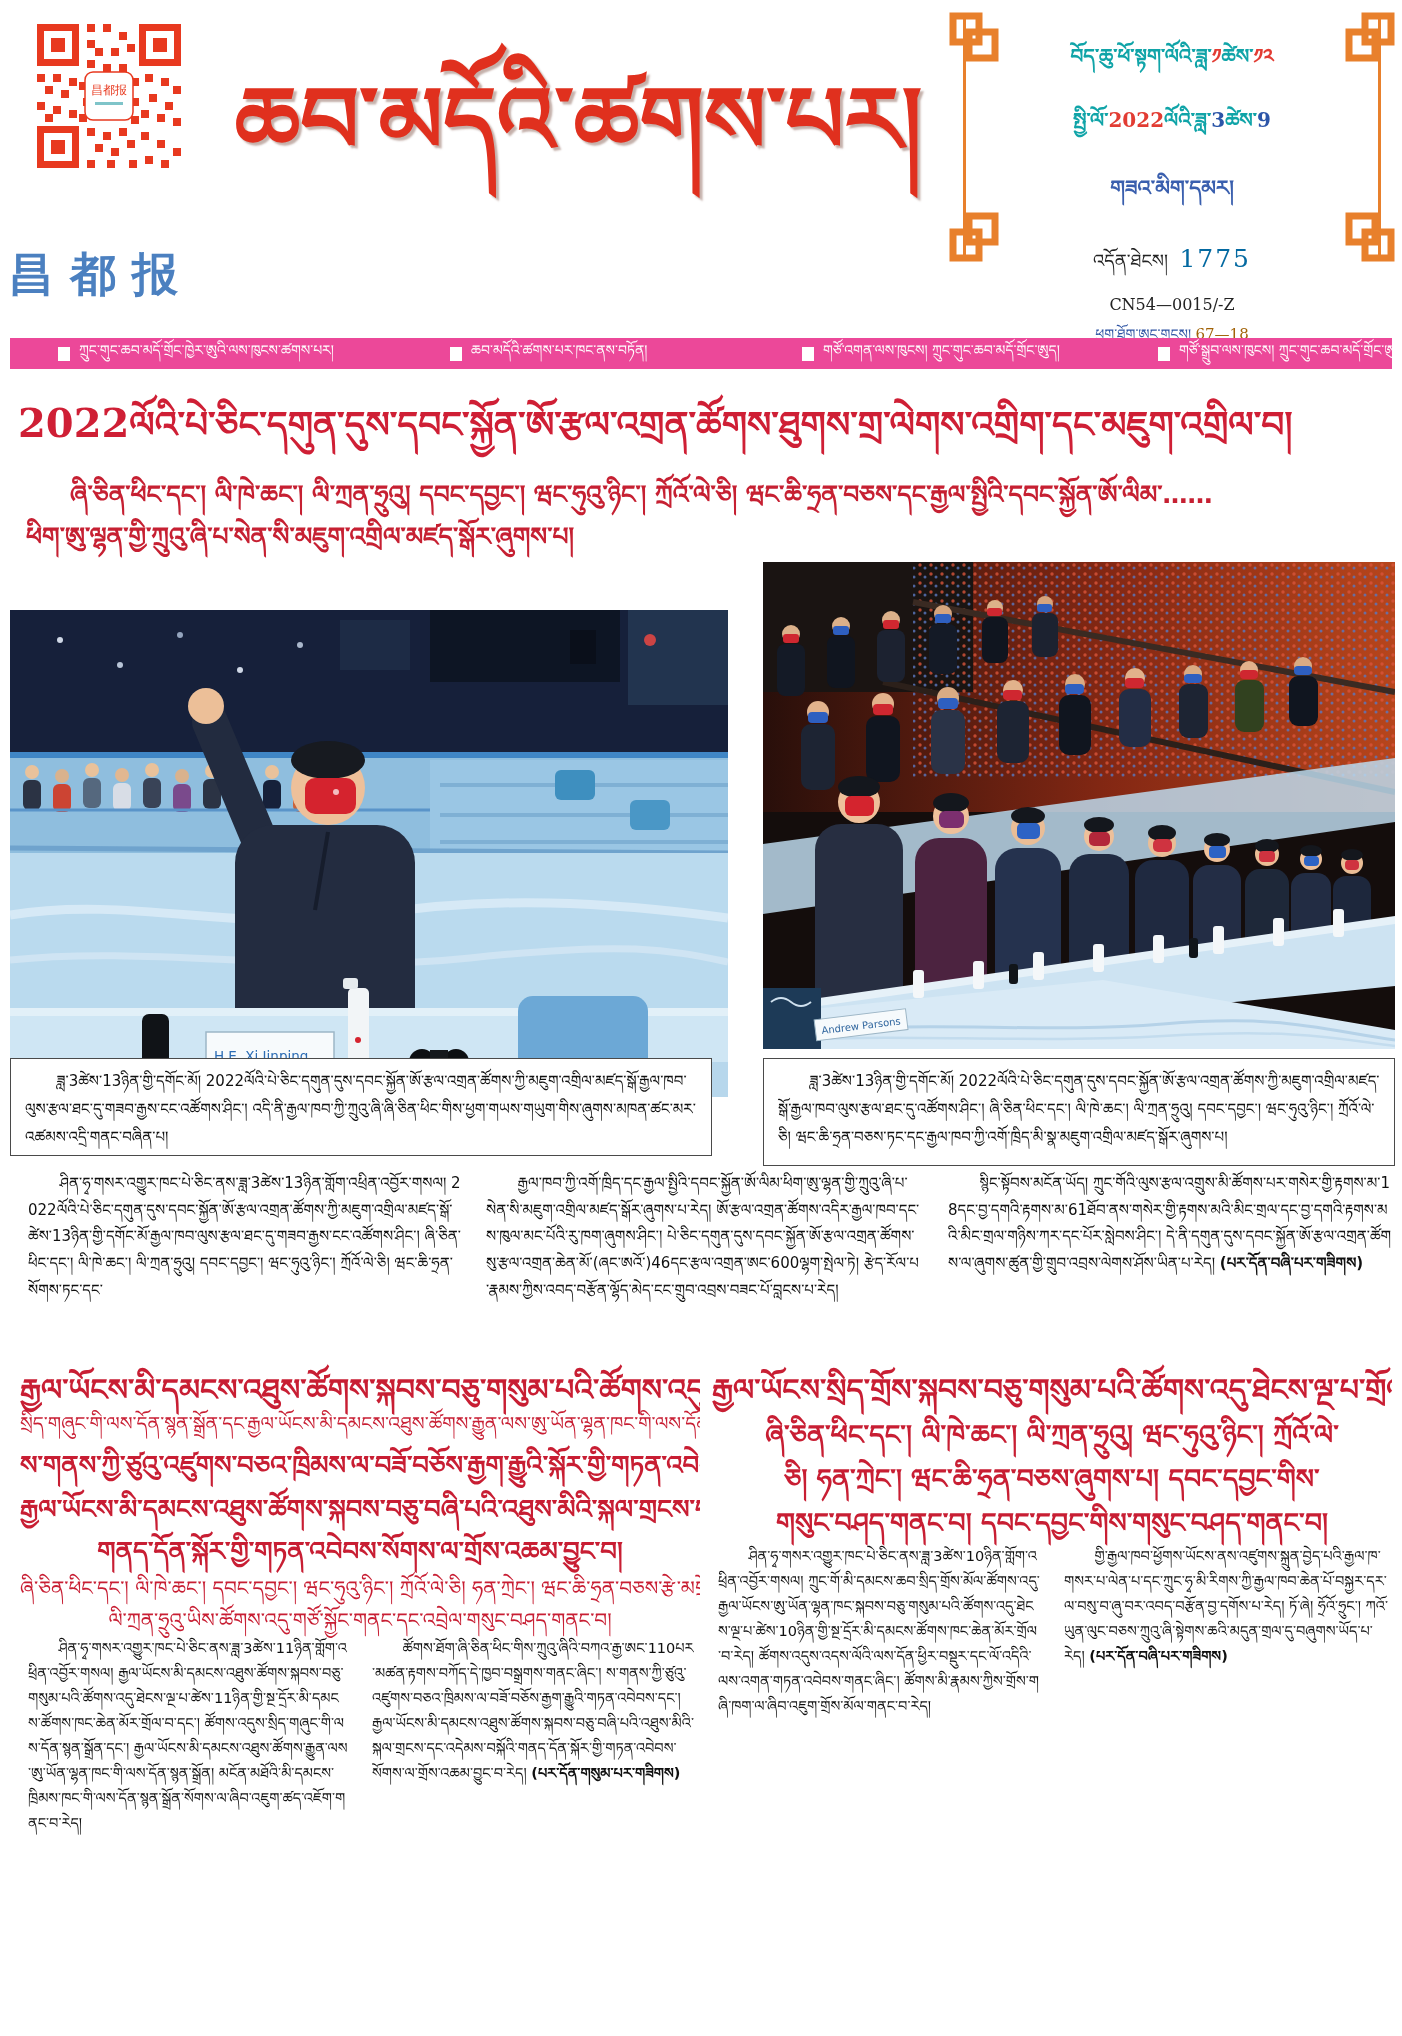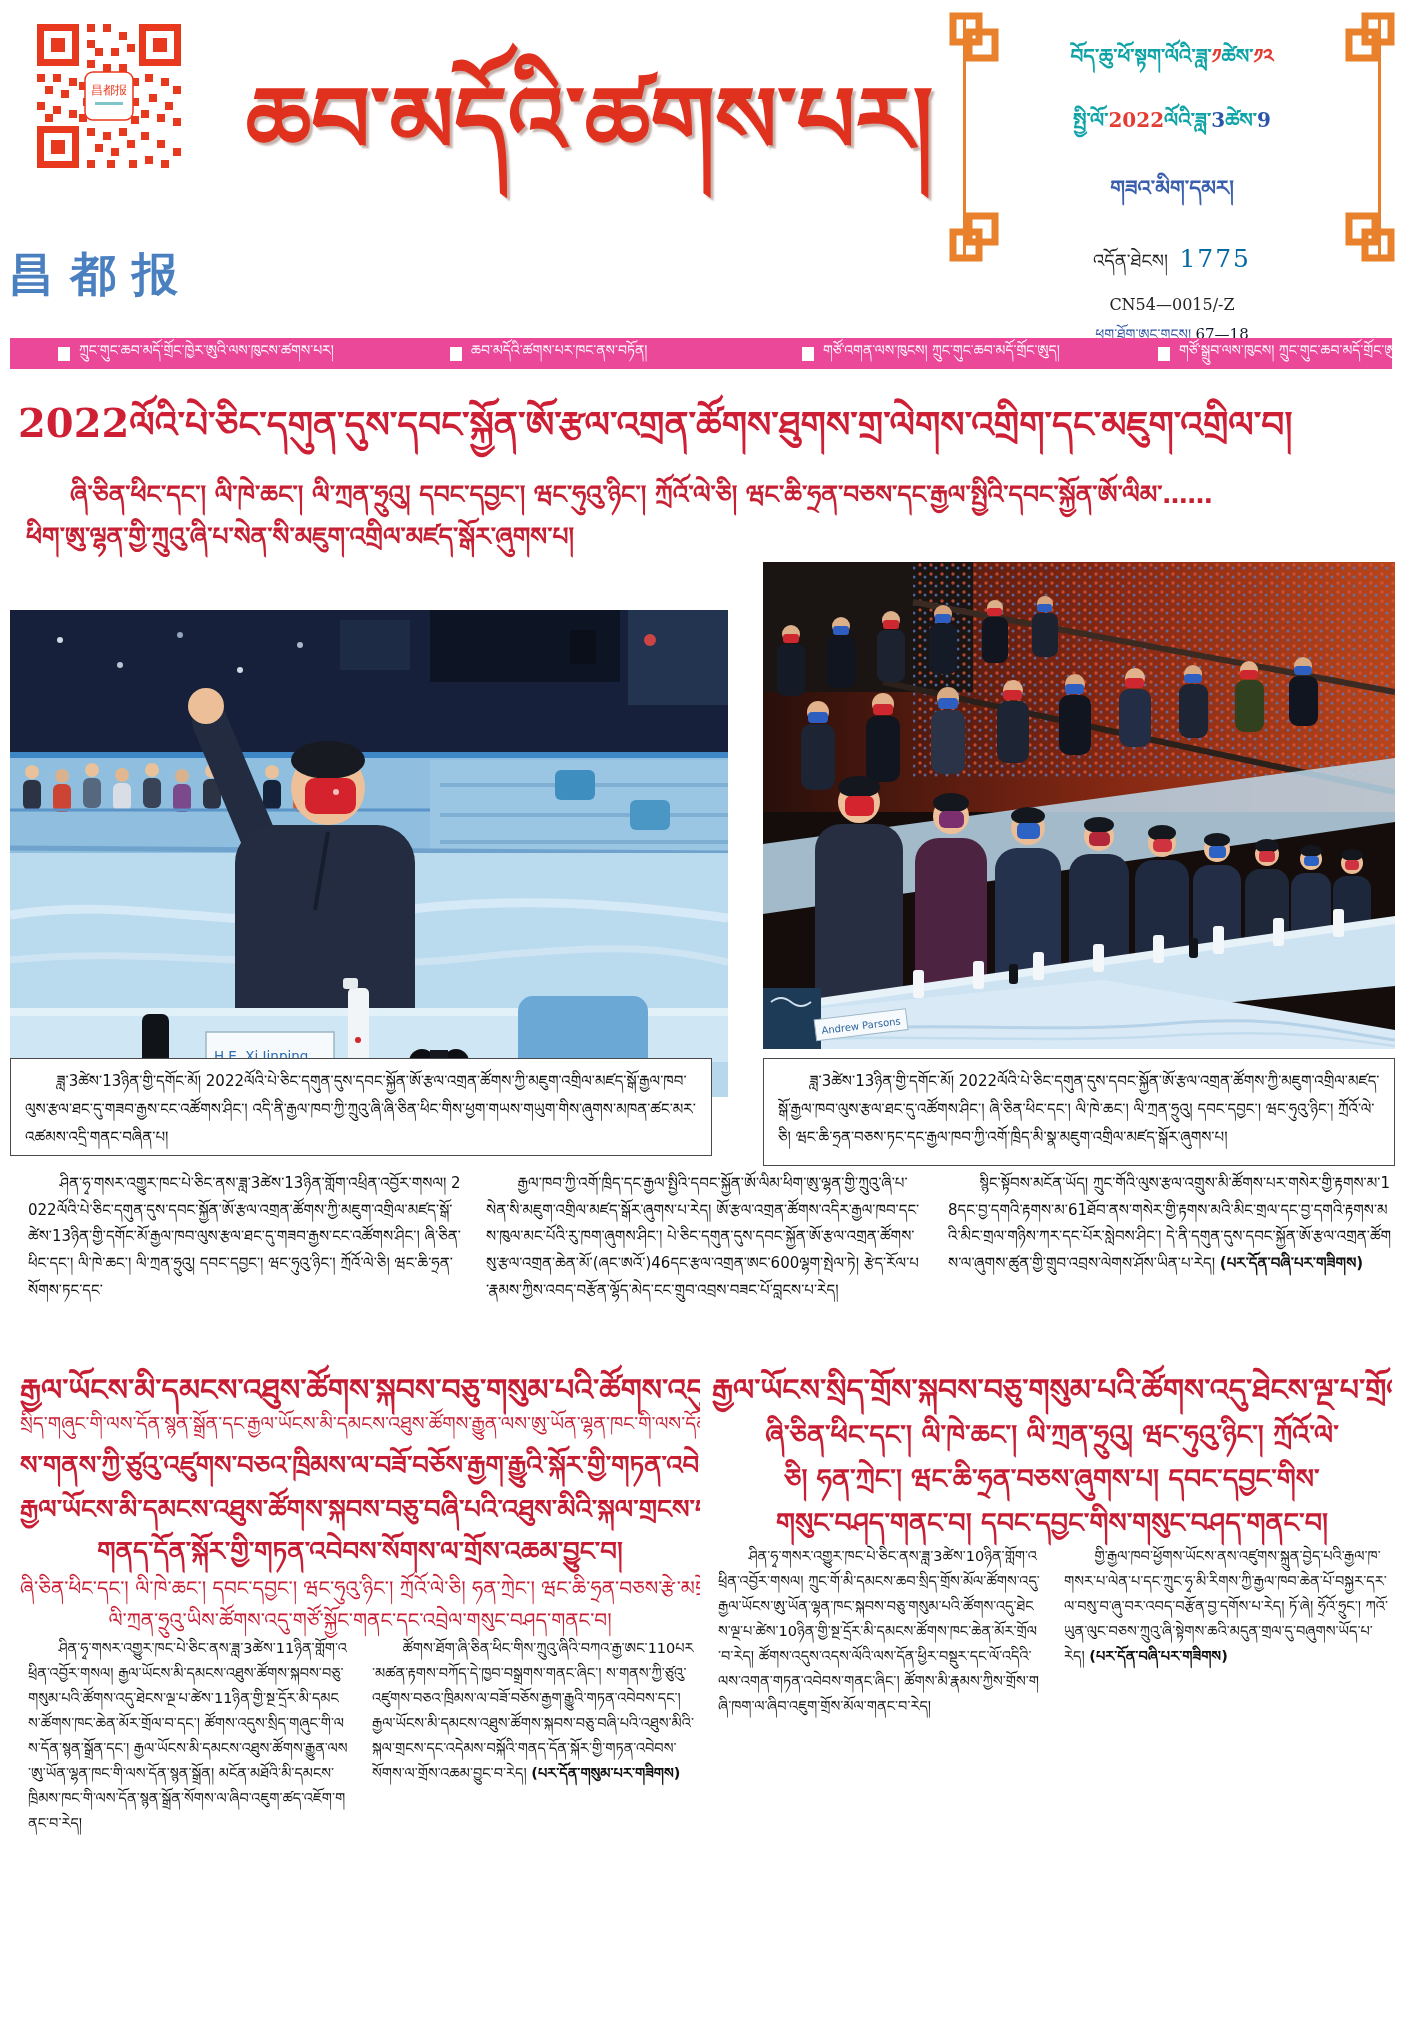--- a/index.html
+++ b/index.html
@@ -3,39 +3,39 @@
 <meta charset="utf-8">
 <style>
   html,body{margin:0;padding:0;background:#e9e9e9;}
   .page{position:relative;width:1402px;height:2036px;background:#ffffff;margin:0 auto;
         font-family:"DejaVu Sans",sans-serif;overflow:hidden;}
   .abs{position:absolute;}
   .tib{word-break:break-all;overflow-wrap:anywhere;}
   
   .cn-name{left:8px;top:244px;width:230px;font-size:46px;font-weight:bold;color:#4b80c0;
            letter-spacing:16px;font-family:"DejaVu Serif",serif;}
-  .masthead{left:192px;top:28px;width:795px;height:195px;text-align:center;color:#e0301e;
+  .masthead{left:181px;top:28px;width:795px;height:195px;text-align:center;color:#e0301e;
             font-size:92px;font-weight:bold;line-height:185px;white-space:nowrap;overflow:hidden;
             text-shadow:3px 3px 2px rgba(110,60,45,.4);}
   .info-box{left:953px;top:14px;width:438px;height:246px;}
   .info-inner{position:absolute;left:10px;top:0;right:10px;bottom:0;
               border-left:3px solid #e8802c;border-right:3px solid #e8802c;text-align:center;}
   .knot{position:absolute;width:58px;height:58px;}
   .info-l1{margin-top:20px;font-size:20px;color:#10a4a8;font-weight:bold;}
   .info-l1 .num{color:#e23c33;}
   .info-l2{margin-top:8px;font-size:20px;color:#10a4a8;font-weight:bold;}
   .info-l2 .yr{color:#e23c33;font-family:"DejaVu Serif",serif;}
   .info-l2 .num{color:#2c55a8;font-family:"DejaVu Serif",serif;}
   .info-weekday{margin-top:10px;font-size:21px;color:#3a5fae;font-weight:bold;}
   .info-issue{margin-top:18px;font-size:18px;color:#222;}
   .info-issue .no{font-size:25px;font-family:"DejaVu Serif",serif;color:#0369a1;letter-spacing:2px;}
   .info-reg{margin-top:8px;font-size:13px;color:#2f55a4;}
   .info-cn{margin-top:4px;font-size:16px;color:#222;font-family:"DejaVu Serif",serif;}
   .info-code{margin-top:4px;font-size:14px;color:#2f55a4;}
-  .info-code .no{color:#0f172a;font-family:"DejaVu Serif",serif;font-size:15px;text-decoration:underline;}
+  .info-code .no{color:#a16207;font-family:"DejaVu Serif",serif;font-size:15px;text-decoration:underline;}
   
   .navbar{left:10px;top:338px;width:1382px;height:31px;background:#ec4899;}
   .nav-item{position:absolute;top:0;height:31px;display:flex;align-items:center;gap:9px;
             color:#ffffff;font-size:14px;white-space:nowrap;}
   .nav-bullet{width:12px;height:14px;background:#ffffff;display:inline-block;}
   
   .headline{left:18px;top:384px;width:1366px;font-size:36px;font-weight:bold;color:#cf1f35;
             white-space:nowrap;overflow:hidden;}
   .headline .yr{font-family:"DejaVu Serif",serif;font-size:40px;}
   .sub1{left:70px;top:466px;width:1310px;font-size:25px;font-weight:bold;color:#c62032;

